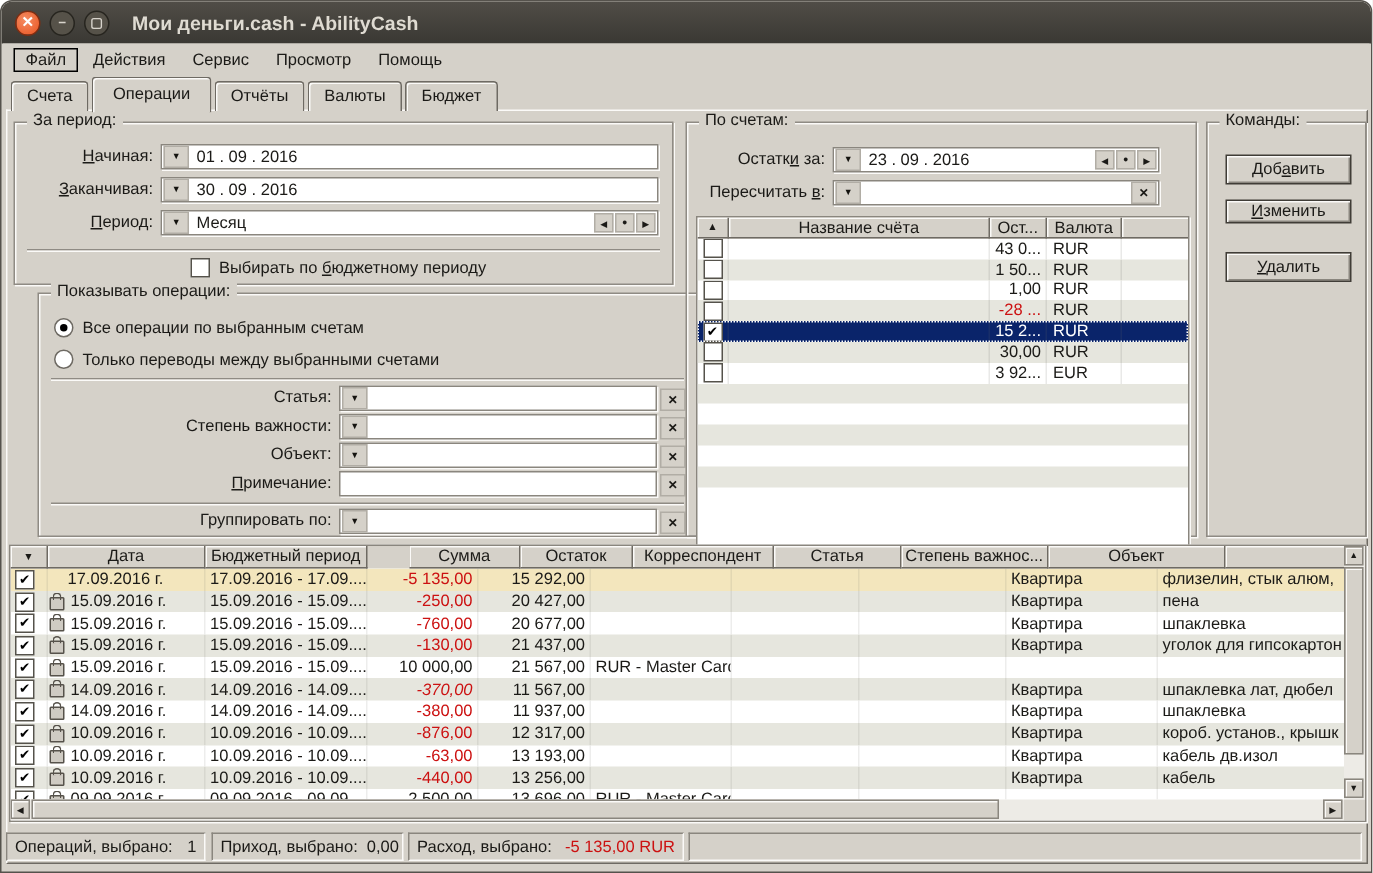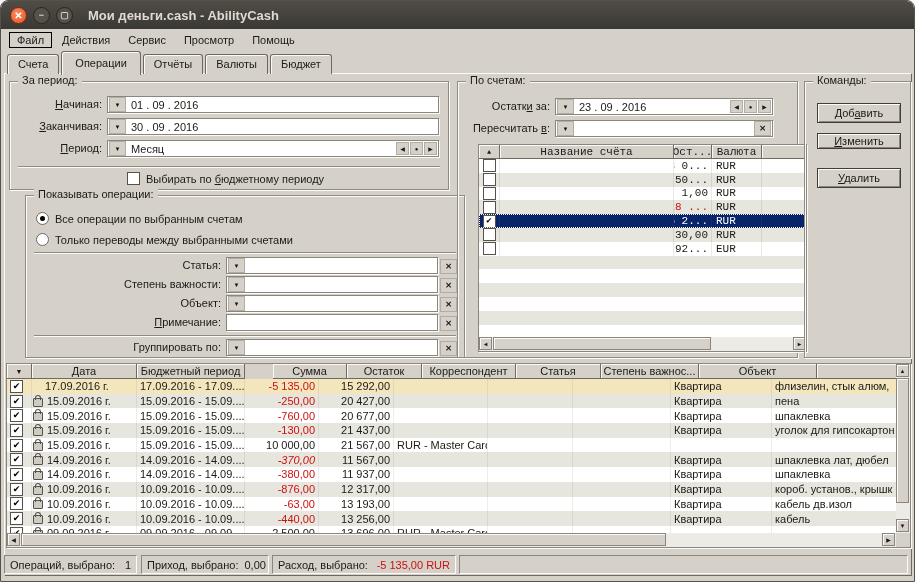--- a/index.html
+++ b/index.html
@@ -226,21 +226,21 @@
     </div>
     <div class="flabel" style="left:0;top:40px;width:92px;"><span>Пересчитать </span><span class="hot">в</span><span>:</span></div>
     <div class="field" style="left:97px;top:38px;width:218px;">
       <span class="dd">▼</span>
       <span class="fval"></span>
       <span class="clear" style="border:1px solid #b1ada5;">
           <span>✕</span>
         </span>
     </div>
 
-    <div class="tbl" style="left:20px;top:62px;width:329px;height:208px;font-family:Liberation Mono, monospace;">
+    <div class="tbl" style="left:6px;top:62px;width:329px;height:264px;">
       <div class="hrow" style="height:14px;">
         <div class="hcell" style="width:21px;">
             <span class="sorticon">▲</span>
           </div>
         <div class="hcell" style="width:174px;">Название счёта</div>
         <div class="hcell" style="width:38px;">Ост...</div>
         <div class="hcell" style="width:50px;">Валюта</div>
         <div class="hcell" style="flex:1 1 auto;border-right:none;"></div>
       </div>
       <div class="acc-rows" style="height:180px;overflow:hidden;">

